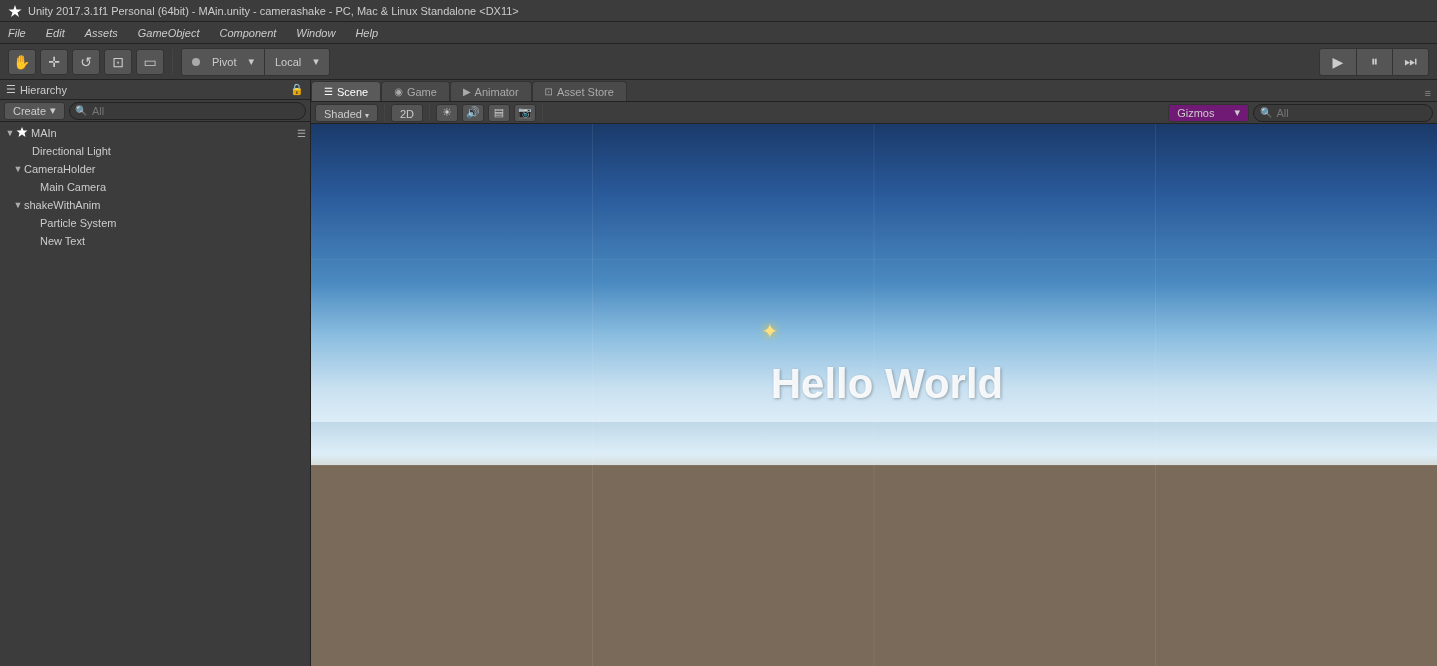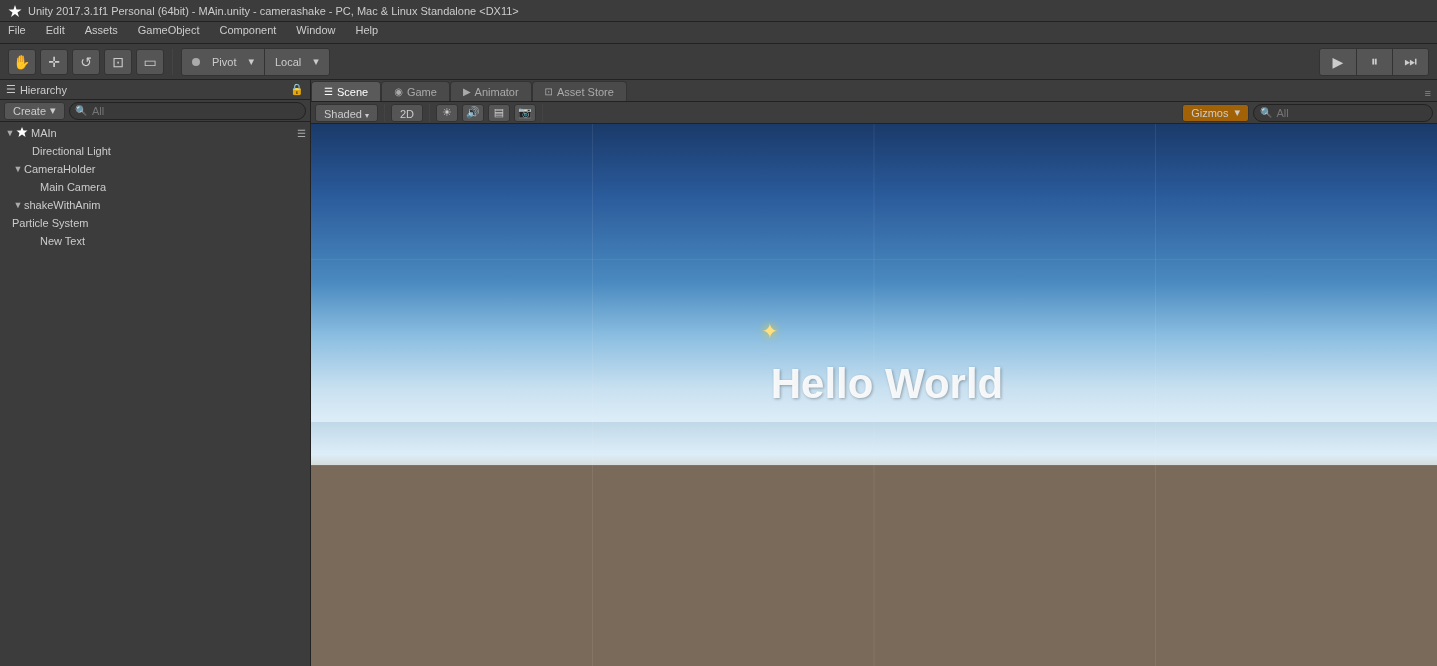--- a/index.html
+++ b/index.html
@@ -15,24 +15,25 @@
       font-size: 11px;
       color: #ccc;
       border-bottom: 1px solid #222;
     }
 
     
     #menu-bar {
       background: #3c3c3c;
       height: 22px;
       display: flex;
-      align-items: flex-start;
+      align-items: center;
       padding: 0 4px;
       border-bottom: 1px solid #222;
       gap: 12px;
+      font-style: italic;
     }
     #menu-bar span {
       color: #ccc;
       cursor: pointer;
       padding: 2px 4px;
       font-size: 11px;
     }
 
     
     #toolbar {
@@ -248,29 +249,29 @@
       color: #ccc;
       font-size: 11px;
     }
     .gizmos-group {
       margin-left: auto;
       display: flex;
       align-items: center;
       gap: 4px;
     }
     .gizmos-btn {
-      background: #a16207;
+      background: #701a75;
       border: 1px solid #333;
       border-radius: 3px;
       padding: 1px 8px;
       cursor: pointer;
       color: #ccc;
       font-size: 11px;
       height: 18px;
-      display: flex; align-items: center; gap: 6px;
+      display: flex; align-items: center; gap: 20px;
     }
     .all-search {
       background: #3a3a3a;
       border: 1px solid #222;
       border-radius: 10px;
       height: 18px;
       display: flex; align-items: center;
       padding: 0 6px;
       gap: 4px;
       width: 180px;
@@ -433,21 +434,21 @@
       <div class="h-item" style="padding-left:28px;">
         <span class="arrow" style="visibility:hidden;">▶</span>
         <span class="item-label">Main Camera</span>
       </div>
 
       <div class="h-item" style="padding-left:12px;">
         <span class="arrow">▼</span>
         <span class="item-label">shakeWithAnim</span>
       </div>
 
-      <div class="h-item" style="">
+      <div class="h-item" style="padding-left:28px;">
         <span class="arrow" style="visibility:hidden;">▶</span>
         <span class="item-label">Particle System</span>
       </div>
 
       <div class="h-item" style="padding-left:28px;">
         <span class="arrow" style="visibility:hidden;">▶</span>
         <span class="item-label">New Text</span>
       </div>
     </div>
   </div>

